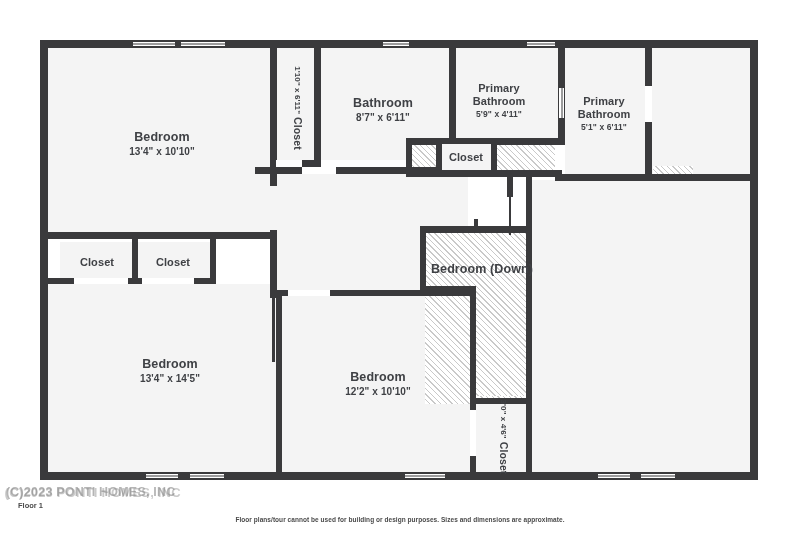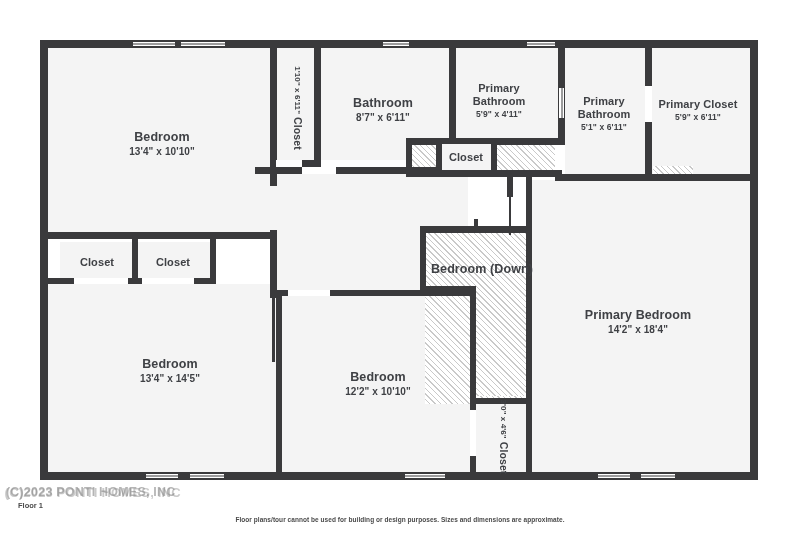--- a/index.html
+++ b/index.html
@@ -321,24 +321,20 @@
   <div class="label centered small" style="left:499px; top:100px;">
     <span class="name" style="white-space:normal; width:90px;">Primary Bathroom</span>
     <span class="dim">5'9" x 4'11"</span>
   </div>
 
   <div class="label centered small" style="left:604px; top:113px;">
     <span class="name" style="white-space:normal; width:78px;">Primary Bathroom</span>
     <span class="dim">5'1" x 6'11"</span>
   </div>
 
-  <div class="label centered small" style="left:698px; top:110px;">
-    <span class="name" style="white-space:normal; width:80px;">Primary Closet</span>
-    <span class="dim">5'9" x 6'11"</span>
-  </div>
 
   <div class="label centered small" style="left:466px; top:157px;">
     <span class="name">Closet</span>
   </div>
 
   <div class="label centered small" style="left:97px; top:262px;">
     <span class="name">Closet</span>
   </div>
 
   <div class="label centered small" style="left:173px; top:262px;">
@@ -352,24 +348,20 @@
 
   <div class="label centered" style="left:378px; top:384px;">
     <span class="name">Bedroom</span>
     <span class="dim">12'2" x 10'10"</span>
   </div>
 
   <div class="label centered" style="left:482px; top:269px;">
     <span class="name">Bedroom (Down)</span>
   </div>
 
-  <div class="label centered" style="left:638px; top:322px;">
-    <span class="name">Primary Bedroom</span>
-    <span class="dim">14'2" x 18'4"</span>
-  </div>
 
   <div class="label rot rot-cw tiny" style="left:504px; top:437px;">
     <span class="vlabel-row">
       <span class="dim">3'0" x 4'6"</span>
       <span class="name">Closet</span>
     </span>
   </div>
 
   <div class="watermark">
     <span class="wm-line a">(C)2023 PONTI HOMES, INC</span>

